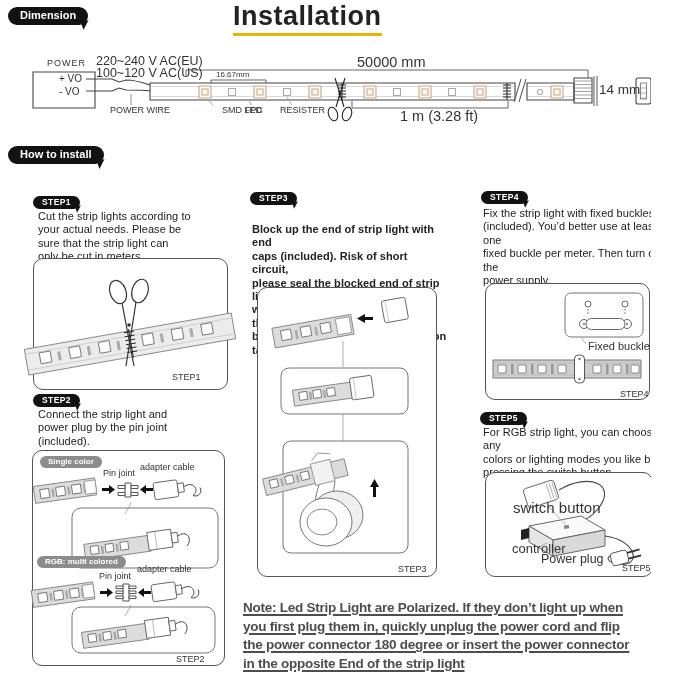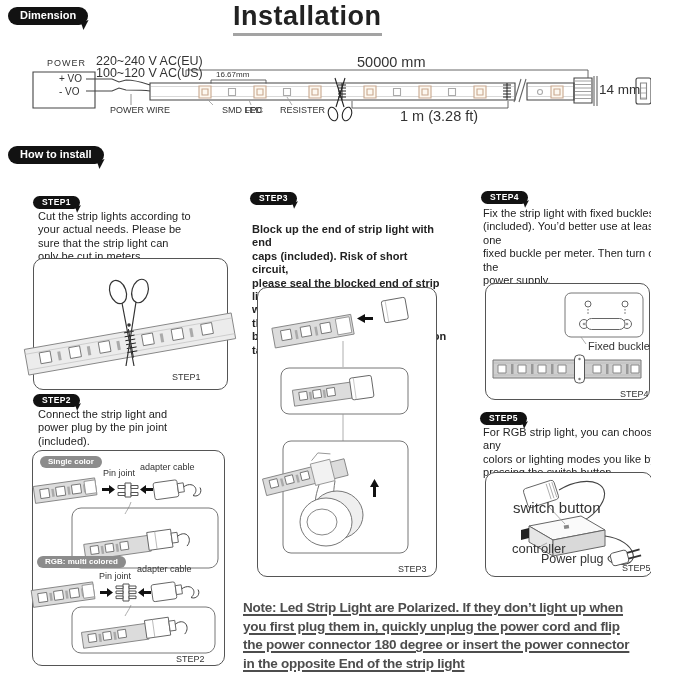--- a/index.html
+++ b/index.html
@@ -13,21 +13,21 @@
   .bubble::after { content:""; position:absolute; right:-2px; bottom:-4px; width:0; height:0;
             border-top:8px solid #121212; border-right:8px solid transparent; transform:rotate(-18deg); }
   .stepbadge { position:absolute; background:#121212; color:#fff; font-weight:bold;
             border-radius:8px; padding:2px 9px 2.5px; font-size:8.5px; line-height:1; letter-spacing:.4px; }
   .stepbadge::after { content:""; position:absolute; right:-2px; bottom:-3px; width:0; height:0;
             border-top:6px solid #121212; border-right:6px solid transparent; transform:rotate(-18deg); }
   .graypill { position:absolute; background:#8c8c8c; color:#fff; font-weight:bold;
             border-radius:7px; padding:1.5px 8px 2px; font-size:8px; line-height:1; }
 
   .title { position:absolute; left:233px; top:1px; font-size:27px; font-weight:bold;
-           letter-spacing:.5px; border-bottom:3px solid #a3a3a3; padding-bottom:1px; }
+           letter-spacing:.5px; border-bottom:3px solid #eab308; padding-bottom:1px; }
 
   .steptext { position:absolute; font-size:11px; line-height:13.4px; color:#222;
               white-space:pre-line; letter-spacing:.05px; }
 
   .figbox { position:absolute; border:1.2px solid #555; border-radius:10px; background:#fff; }
   .figlabel { position:absolute; font-size:9px; color:#333; white-space:nowrap; }
 
   .note { position:absolute; left:243px; top:599px; width:436px; color:#4d4d4d; }
   .note div { font-size:13.5px; font-weight:bold; line-height:18.6px; white-space:nowrap;
               text-decoration:underline; text-decoration-thickness:1.5px; text-underline-offset:2px;

